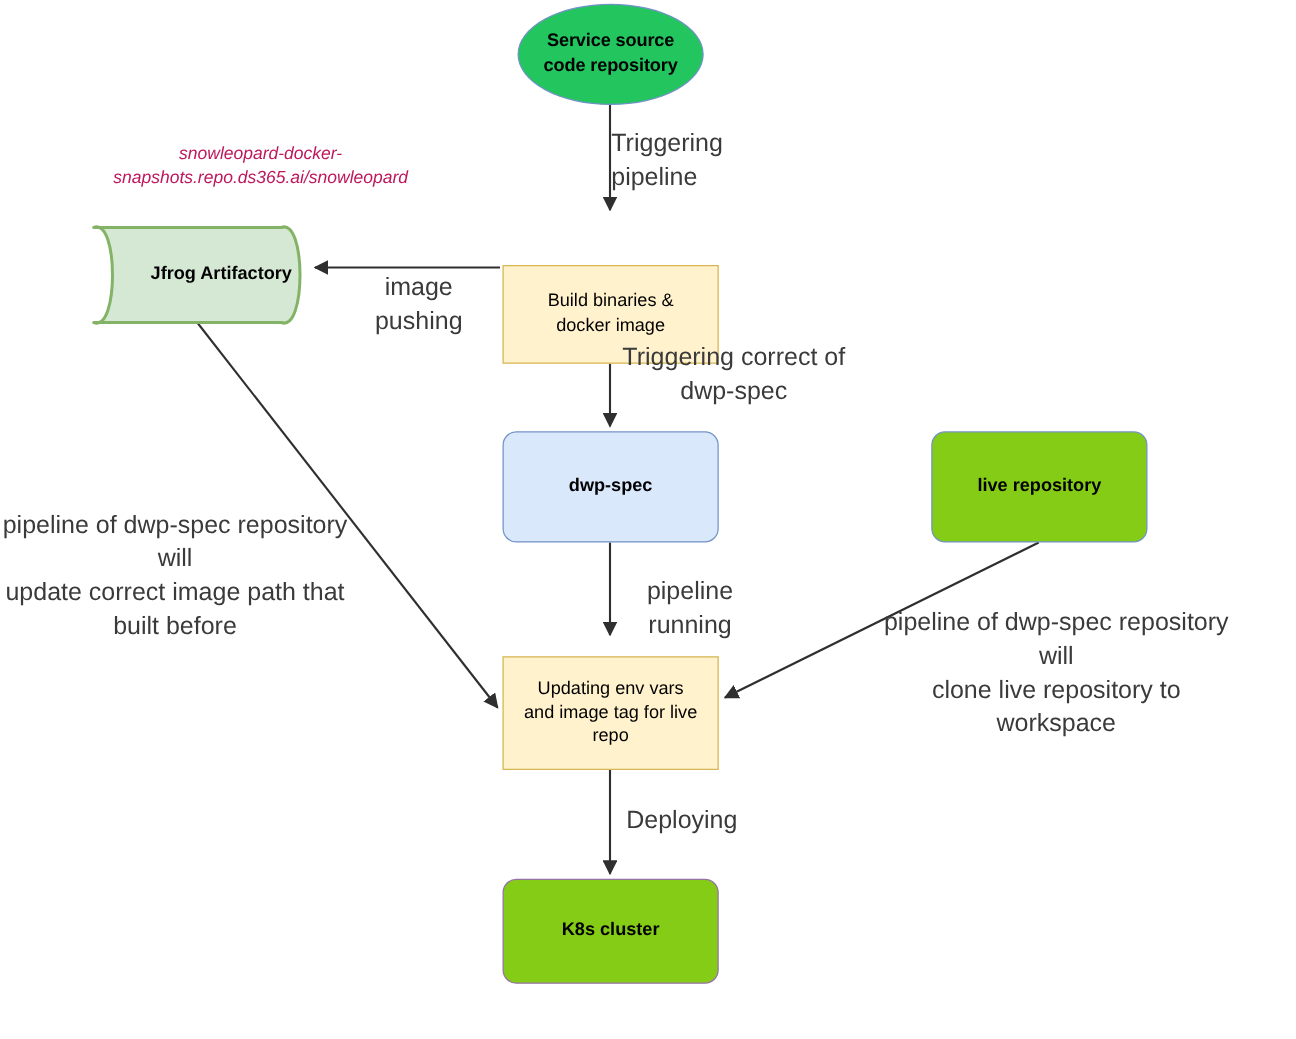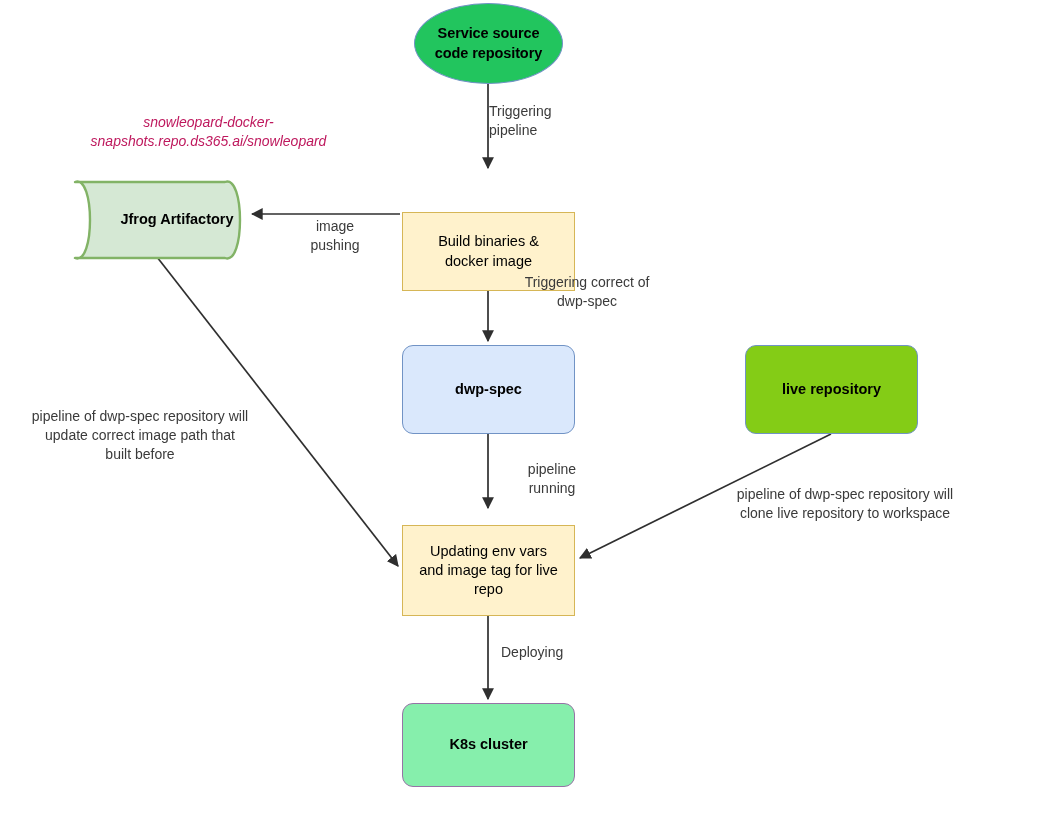--- a/index.html
+++ b/index.html
@@ -95,28 +95,28 @@
   }
   #node-live {
     left: 745px; top: 345px;
     width: 173px; height: 89px;
     background: #84cc16;
     border: 1.6px solid #7193c5;
   }
   #node-k8s {
     left: 402px; top: 703px;
     width: 173px; height: 84px;
-    background: #86efac;
+    background: #84cc16;
     border: 1.6px solid #9673a6;
   }
 
   
   .edge-label {
     position: absolute;
-    font-size: 14px;
+    font-size: 20px;
     color: #3a3a3a;
     line-height: 1.35;
     white-space: pre-line;
     text-align: center;
   }
   #label-repo-url {
     left: 16px; top: 113px;
     width: 385px;
     font-size: 14px;
     color: #be185d;

